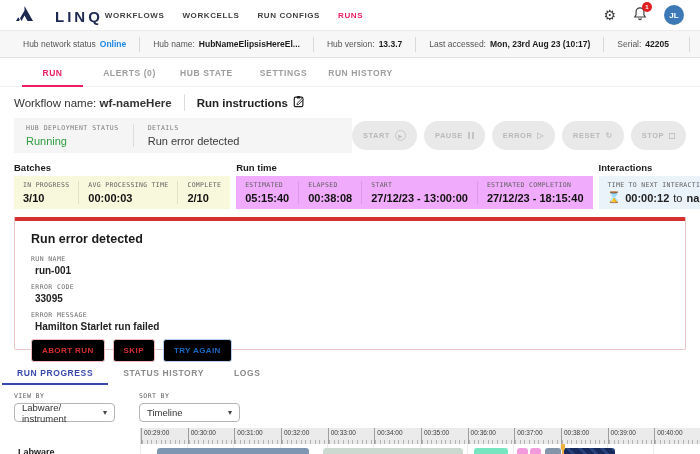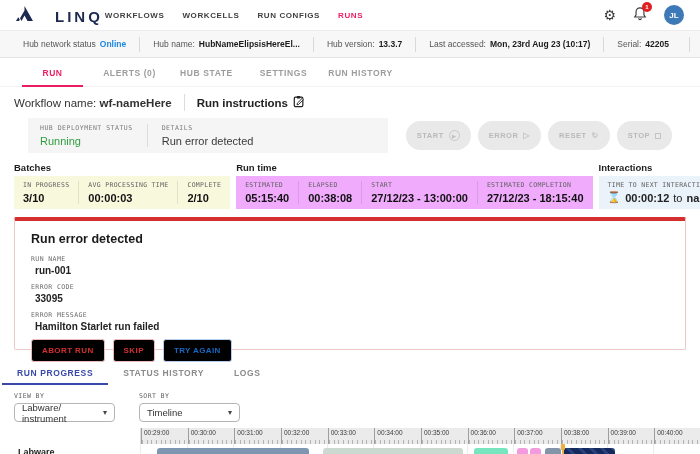--- a/index.html
+++ b/index.html
@@ -38,21 +38,21 @@
   .tab.active { color:var(--accent-pink,#ec1e63); }
   .tab.active::after { content:""; position:absolute; left:8px; right:8px; bottom:-1px;
     height:2px; background:var(--accent-pink,#ec1e63); }
 
   
   .workflowrow { display:flex; align-items:center; gap:12px; padding:7px 14px 6px; font-size:11.5px; color:#333; }
   .vdiv { width:1px; height:17px; background:#dcdcdc; }
   .run-instr { display:flex; align-items:center; gap:5px; font-weight:700; color:#222; cursor:pointer; }
 
   
-  .statusrow { display:flex; align-items:center; padding:1px 28px 7px; }
+  .statusrow { display:flex; align-items:center; padding:1px 14px 7px; }
   .status-box { background:#f5f5f5; display:flex; width:360px; padding:6px 12px; }
   .status-col .slabel { font-family:"DejaVu Sans Mono", monospace; font-size:6.5px;
     letter-spacing:.5px; color:#7a7a7a; }
   .status-col .sval { font-size:11px; margin-top:3px; color:#3a3a3a; }
   .status-col .sval.green { color:var(--status-green,#2f9e41); }
   .status-col:last-child { border-left:1px solid #ddd; margin-left:14px; padding-left:14px; flex:1; }
   .controls { margin-left:auto; display:flex; gap:7px; }
   .ctl { display:flex; align-items:center; gap:5px; background:#e9e9e9; color:#b9b9b9;
     font-size:7.5px; font-weight:700; letter-spacing:.5px; border:none; border-radius:15px;
     padding:9px 11px; font-family:inherit; cursor:default; }
@@ -217,20 +217,24 @@
       <div class="slabel">DETAILS</div>
       <div class="sval">Run error detected</div>
     </div>
   </div>
   <div class="controls">
     <button class="ctl" disabled="">
       <span>START</span>
       <span class="ic-ring">▶</span>
     </button>
     <button class="ctl" disabled="">
+      <span>PAUSE</span>
+      <span class="ic-pause"></span>
+    </button>
+    <button class="ctl" disabled="">
       <span>ERROR</span>
       <span class="ic-ch">▷</span>
     </button>
     <button class="ctl" disabled="">
       <span>RESET</span>
       <span class="ic-ch">↻</span>
     </button>
     <button class="ctl" disabled="">
       <span>STOP</span>
       <span class="ic-stop"></span>

